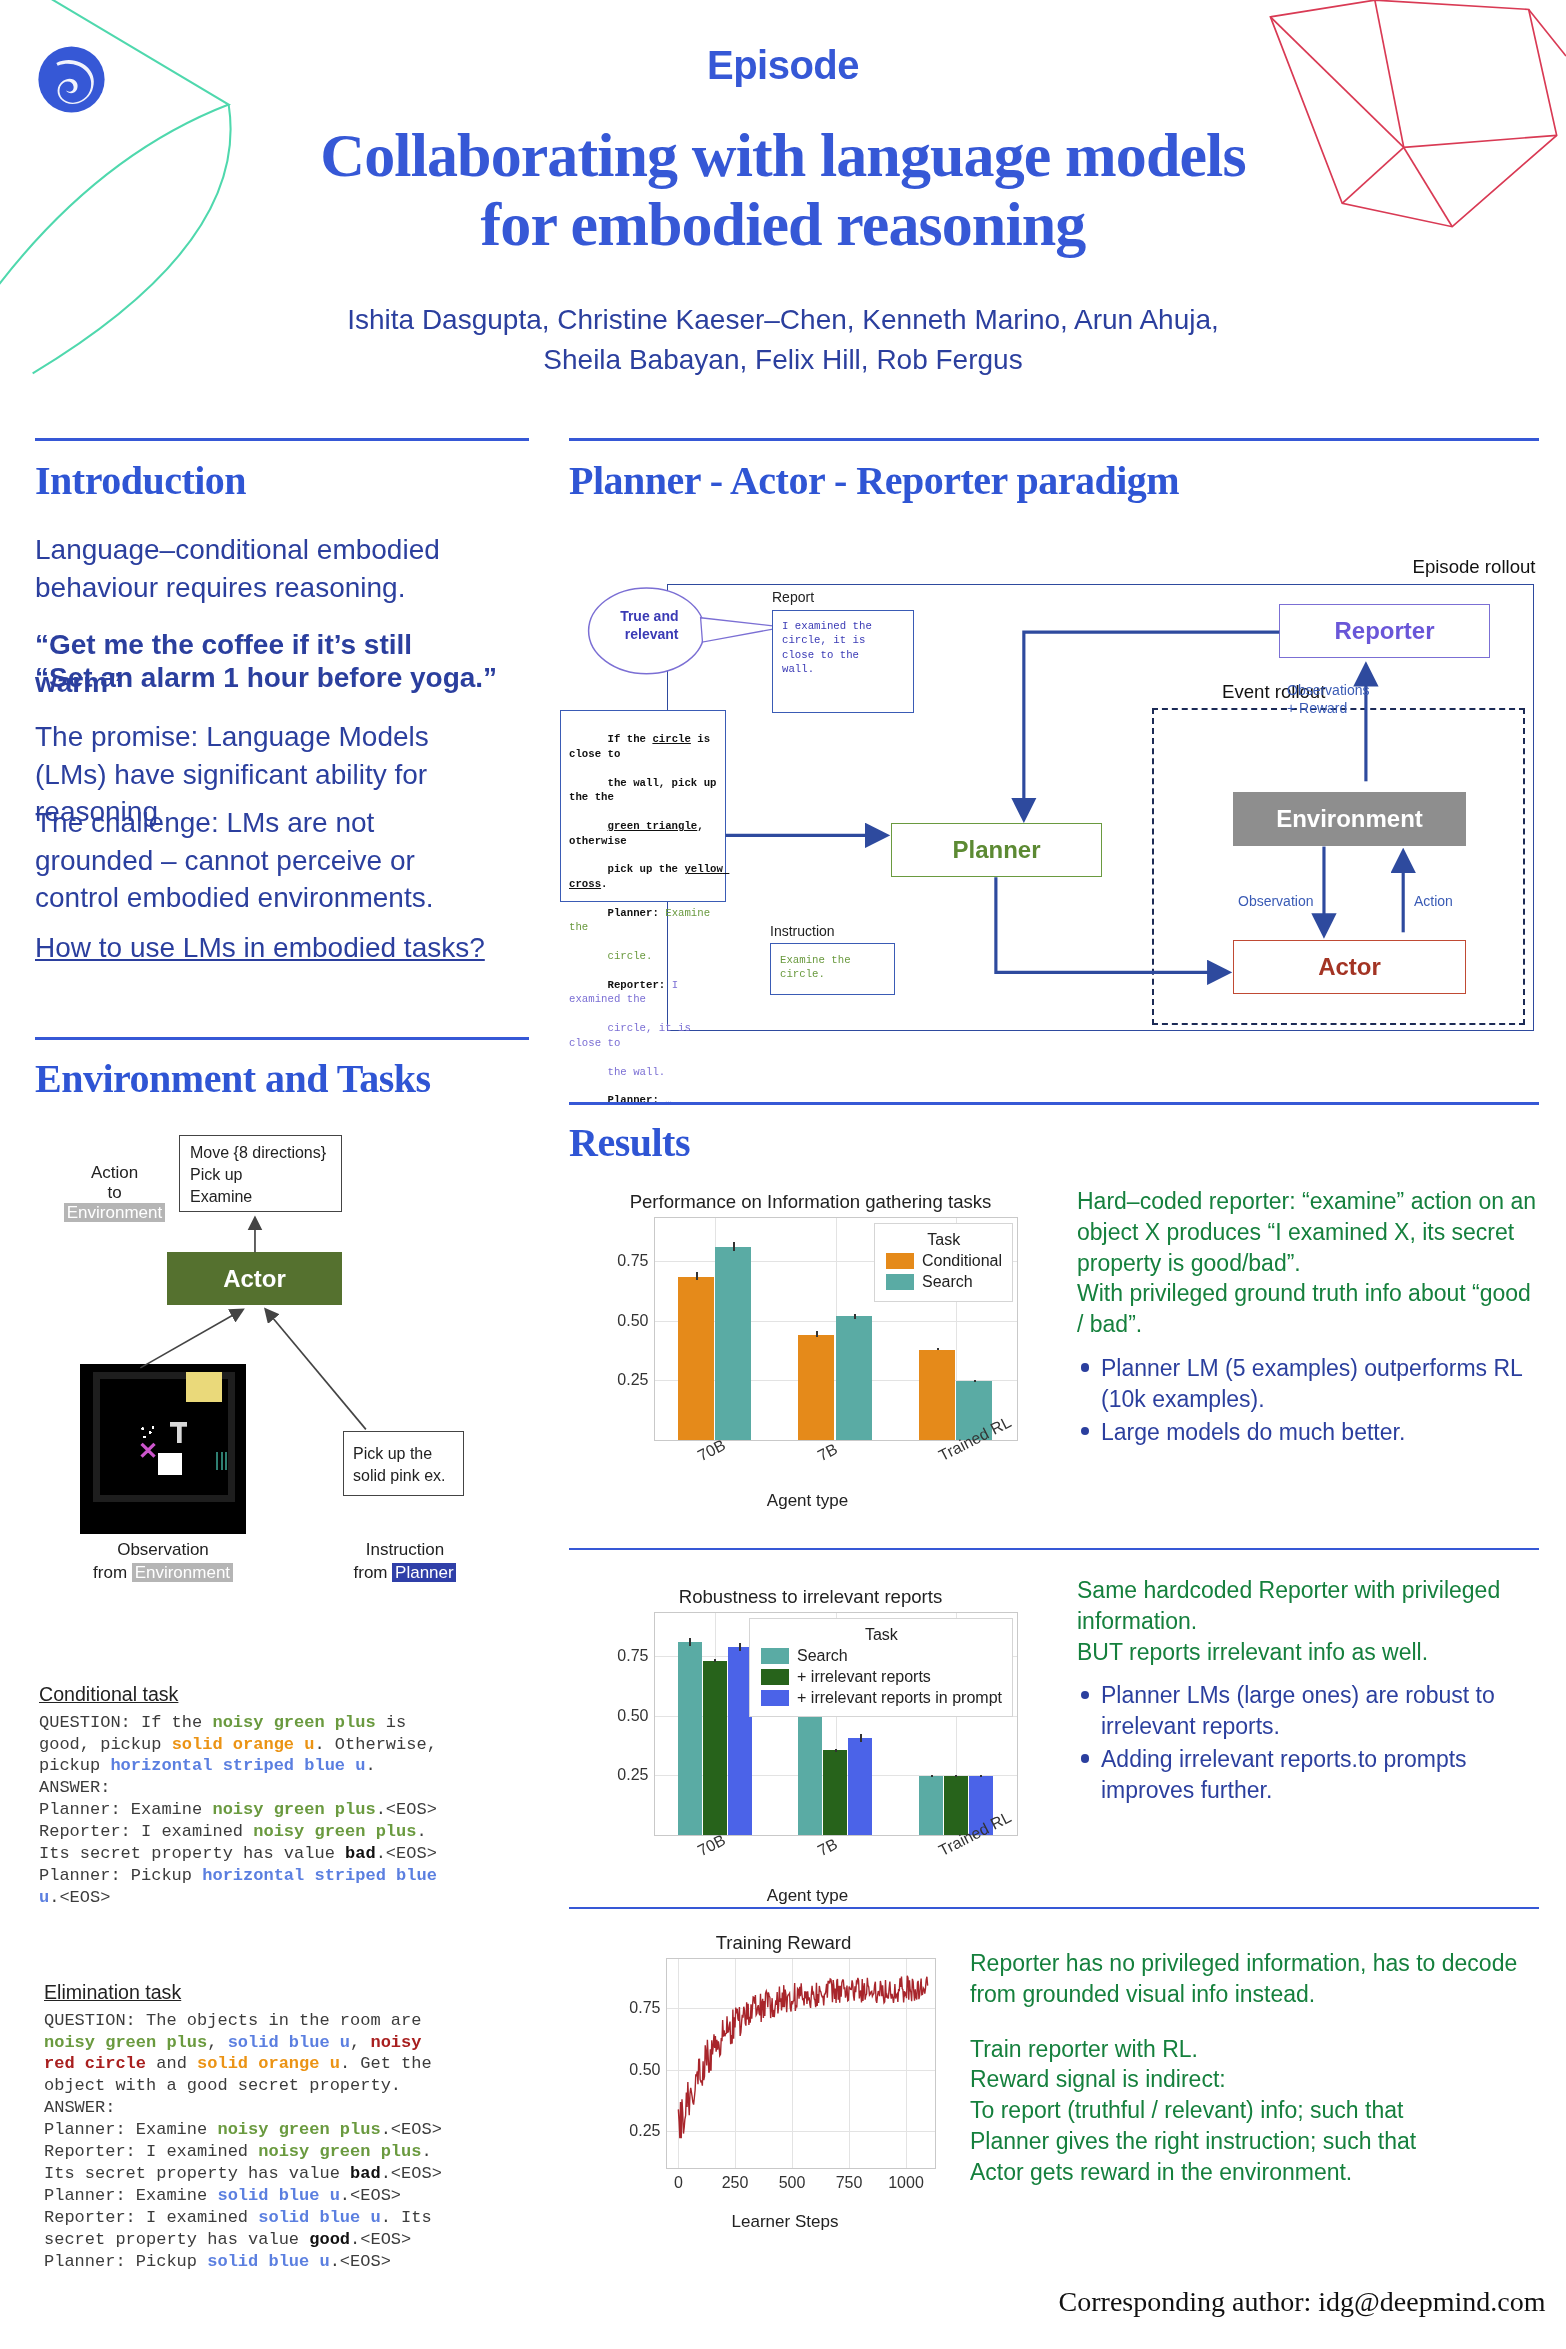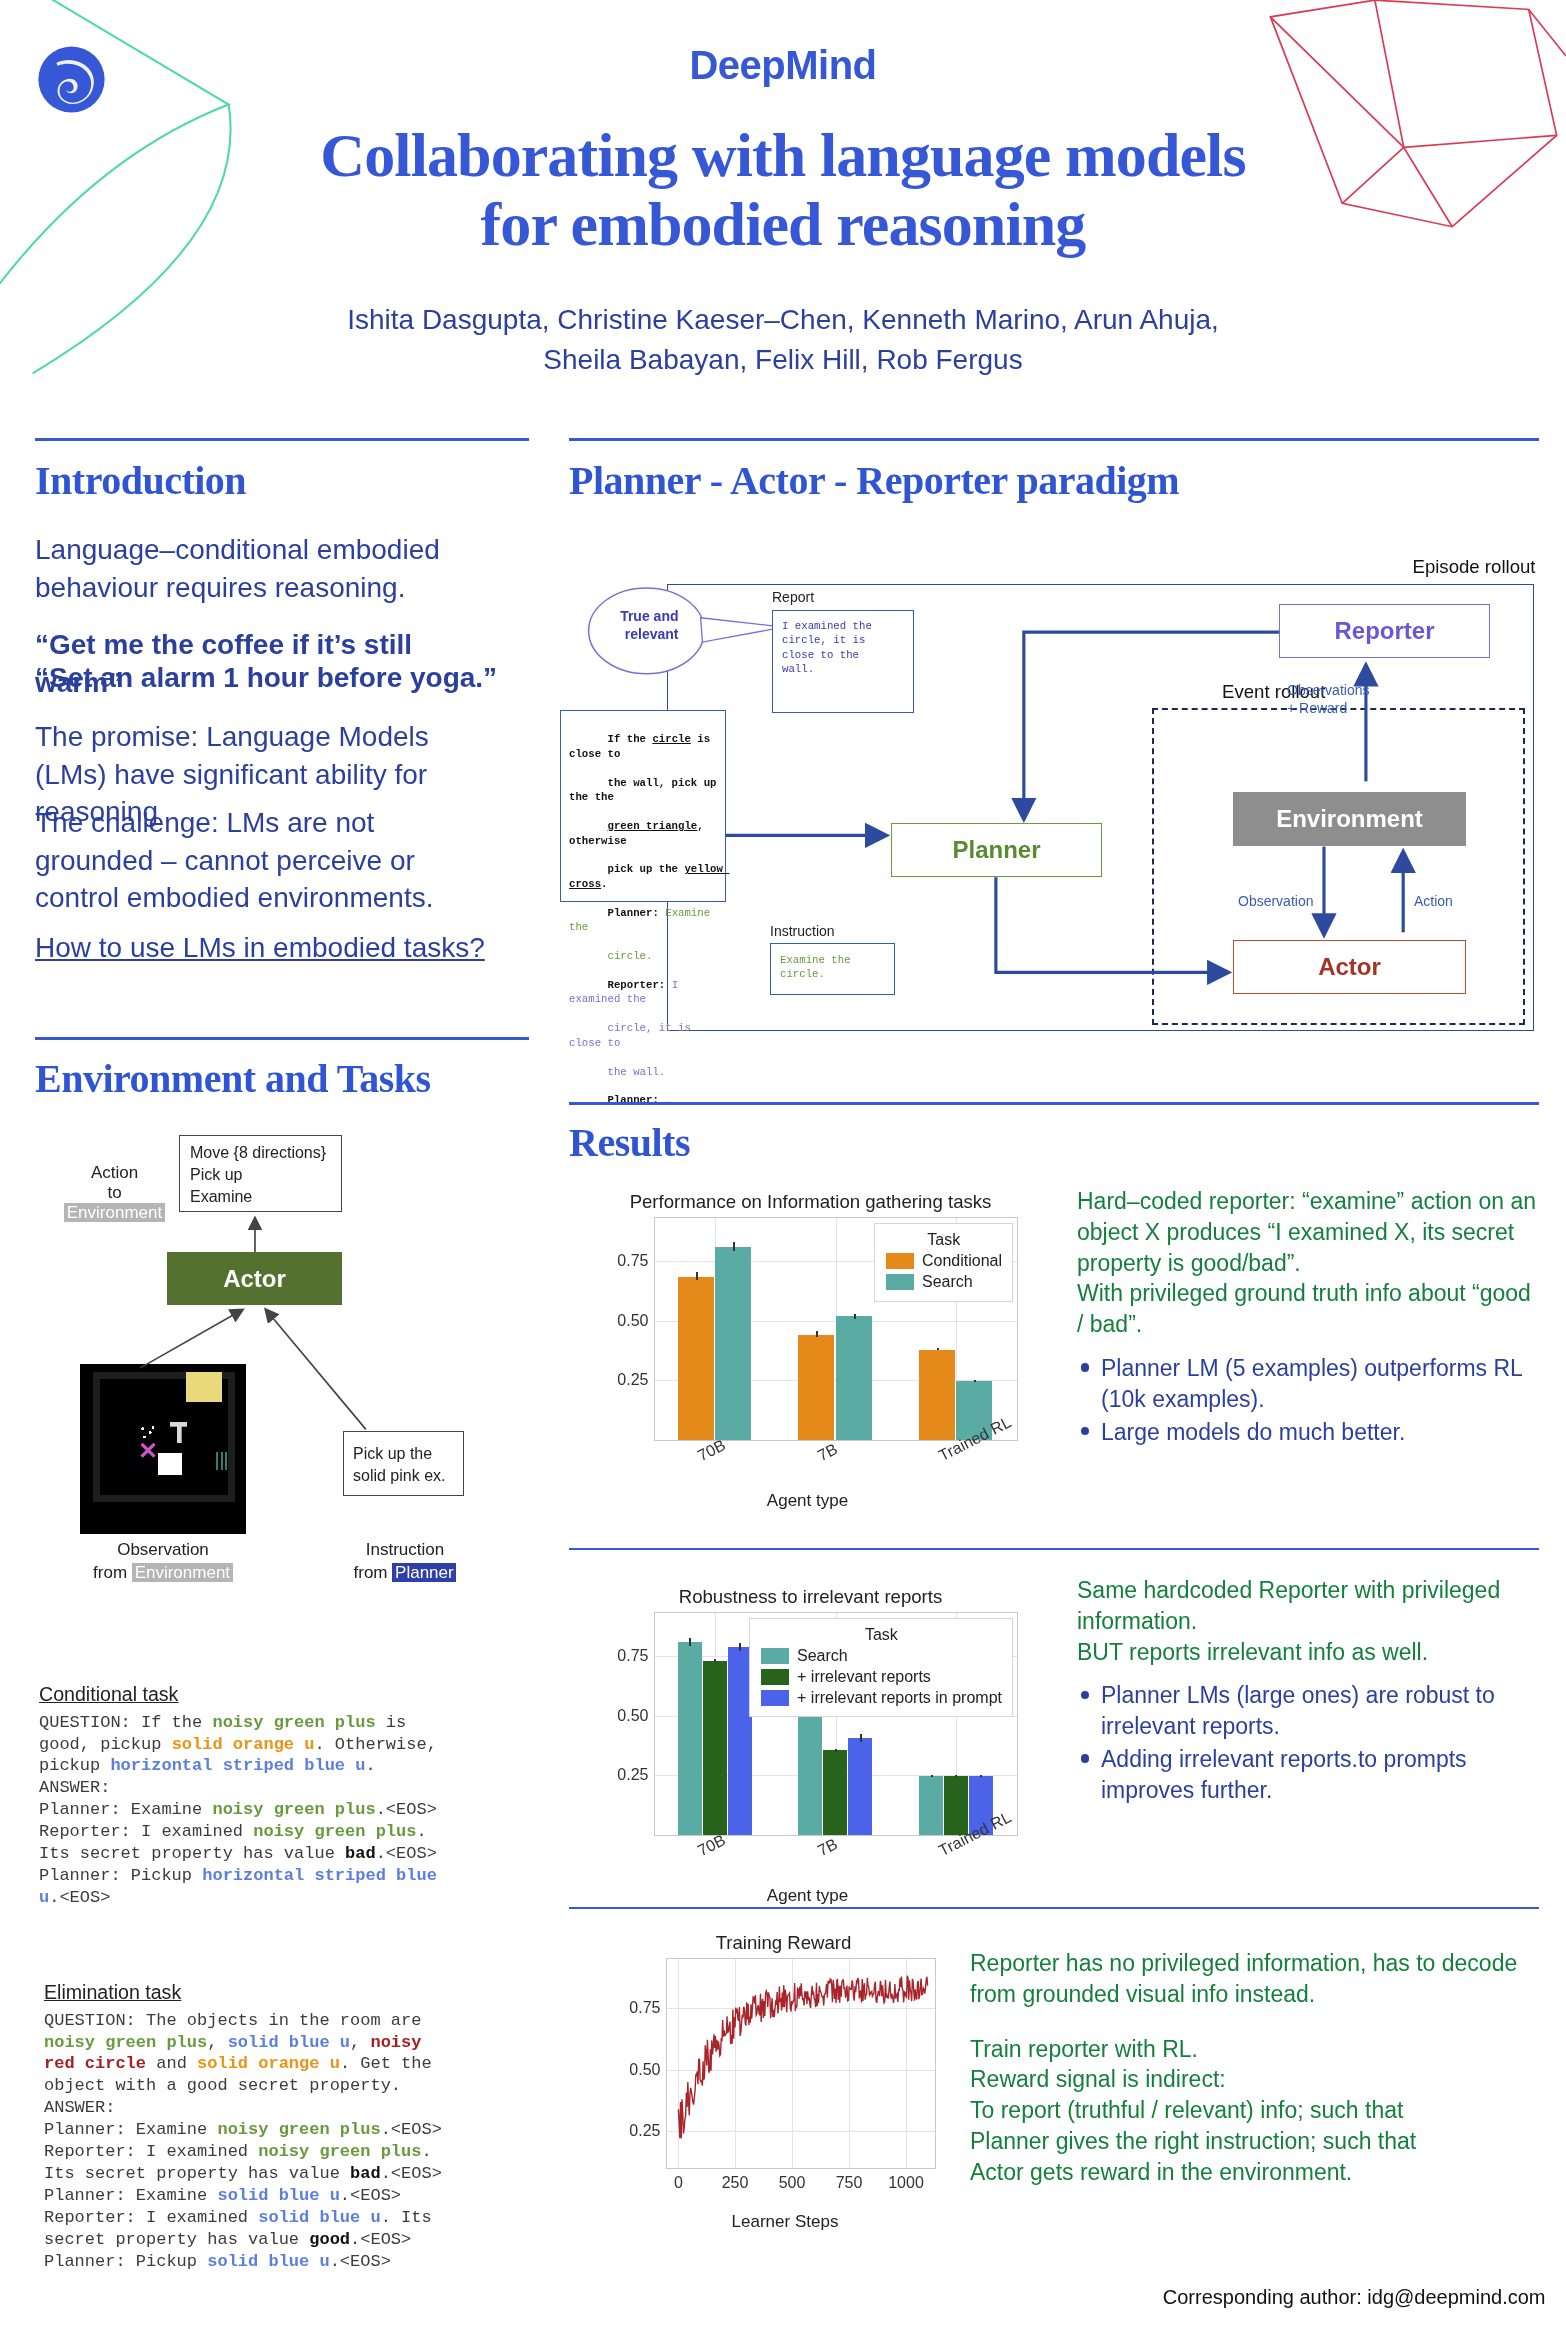--- a/index.html
+++ b/index.html
@@ -89,21 +89,21 @@
            transform: rotate(-27deg); white-space:nowrap; }
   .axis-label { position:absolute; width:100%; text-align:center; font-size:17px; color:#222; }
   .legend { position:absolute; background:#fff; border:0.9px solid #d5d5d5; padding:6.5px 10.3px;
             font-size:16px; color:#222; }
   .legend .lt { text-align:center; margin-bottom:3.7px; }
   .legend .lrow { display:flex; align-items:center; gap:8.4px; margin:2.8px 0; }
   .swatch { width:28px; height:16px; flex:0 0 auto; }
 
   #corresponding {
     position:absolute; right:20.5px; top:2286px;
-    font-size:20px; color:#111;
+    font-size:28px; color:#111;font-family:Liberation Serif, serif;
   }
 </style>
 </head>
 <body>
 
 <div id="poster">
 
   <svg class="deco" style="left:0;top:0;width:392px;height:392px;" viewBox="0 0 420 420">
     <path d="M 40 -10 L 245 112 Q 95 170 -20 330" fill="none" stroke="#4fd8ad" stroke-width="2.2"></path>
     <path d="M 245 112 Q 268 260 35 400" fill="none" stroke="#4fd8ad" stroke-width="2.2"></path>
@@ -122,21 +122,21 @@
   </svg>
 
   <svg id="dm-logo" viewBox="0 0 100 100">
     <circle cx="50" cy="50" r="48" fill="#3658d6"></circle>
     <path d="M 28 26 C 58 12 92 36 80 66 C 72 86 46 92 34 78 C 26 68 30 54 42 50
              C 52 46 62 54 58 64 C 55 71 46 72 42 66 C 48 70 54 66 53 60
              C 52 53 44 51 38 55 C 30 61 31 74 40 80 C 54 89 74 80 78 62
              C 83 40 58 20 30 30 Z" fill="#ffffff" opacity="0.93"></path>
   </svg>
 
-  <div id="dm-wordmark">DeepMind</div>
+  <div id="dm-wordmark">Episode</div>
 
   <div id="poster-title">
     <div>Collaborating with language models</div>
     <div>for embodied reasoning</div>
   </div>
 
   <div id="authors">
     <div>Ishita Dasgupta, Christine Kaeser–Chen, Kenneth Marino, Arun Ahuja,</div>
     <div>Sheila Babayan, Felix Hill, Rob Fergus</div>
   </div>

